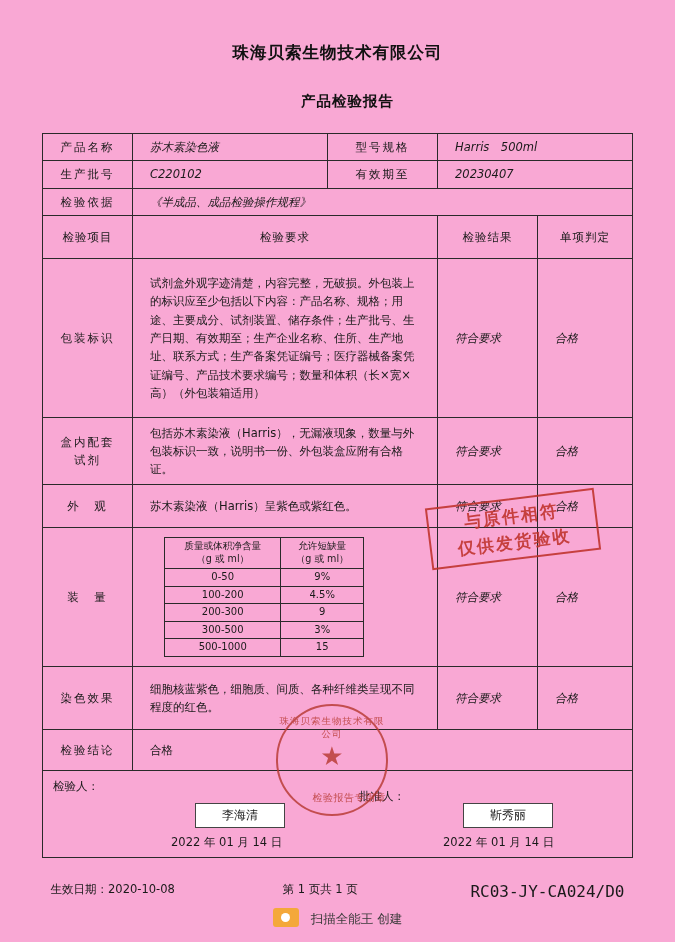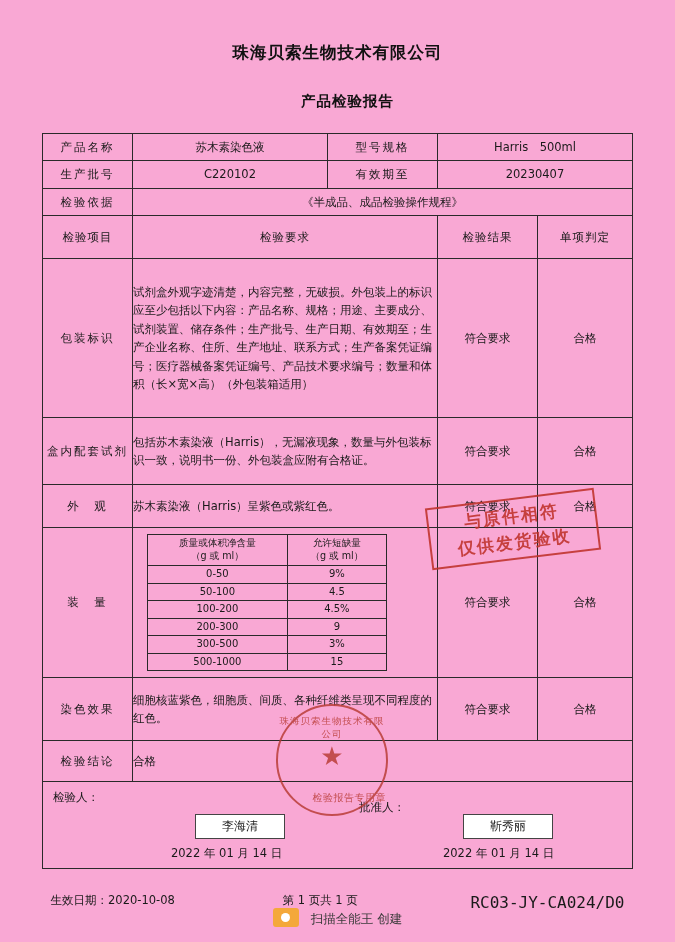--- a/index.html
+++ b/index.html
@@ -41,34 +41,34 @@
   }
   table.main {
     border-collapse: collapse;
     margin: 22px auto 0 auto;
     width: 590px;
     table-layout: fixed;
   }
   table.main td {
     border: 1px solid #2a2a2a;
     font-size: 11.5px;
-    padding: 4px 0;
+    padding: 4px 17px;
     vertical-align: middle;
     line-height: 1.6;
   }
-  .c { text-align: center; }
+  .c { text-align: left; font-style: italic; }
   .l { text-align: left; }
   .lbl { text-align: center; font-size: 12px; letter-spacing: 2px; }
   .hdr { text-align: center; font-size: 12px; font-weight: normal; letter-spacing: 1px; }
   .req-cell { font-size: 10.7px; line-height: 1.72; text-align: left; }
 
   
   table.inner {
     border-collapse: collapse;
-    width: 240px;
+    width: 200px;
     margin: 2px 0 2px 14px;
   }
   table.inner td {
     border: 1px solid #2a2a2a;
     font-size: 10px;
     padding: 1px 3px;
     text-align: center;
     line-height: 1.45;
   }
   table.inner td.h {
@@ -295,24 +295,20 @@
                 <td class="h">
                   <span>允许短缺量</span><br>
                   <span>（g 或 ml）</span>
                 </td>
               </tr>
               <tr>
                 <td>0-50</td>
                 <td>9%</td>
               </tr>
               <tr>
-                <td>50-100</td>
-                <td>4.5</td>
-              </tr>
-              <tr>
                 <td>100-200</td>
                 <td>4.5%</td>
               </tr>
               <tr>
                 <td>200-300</td>
                 <td>9</td>
               </tr>
               <tr>
                 <td>300-500</td>
                 <td>3%</td>

